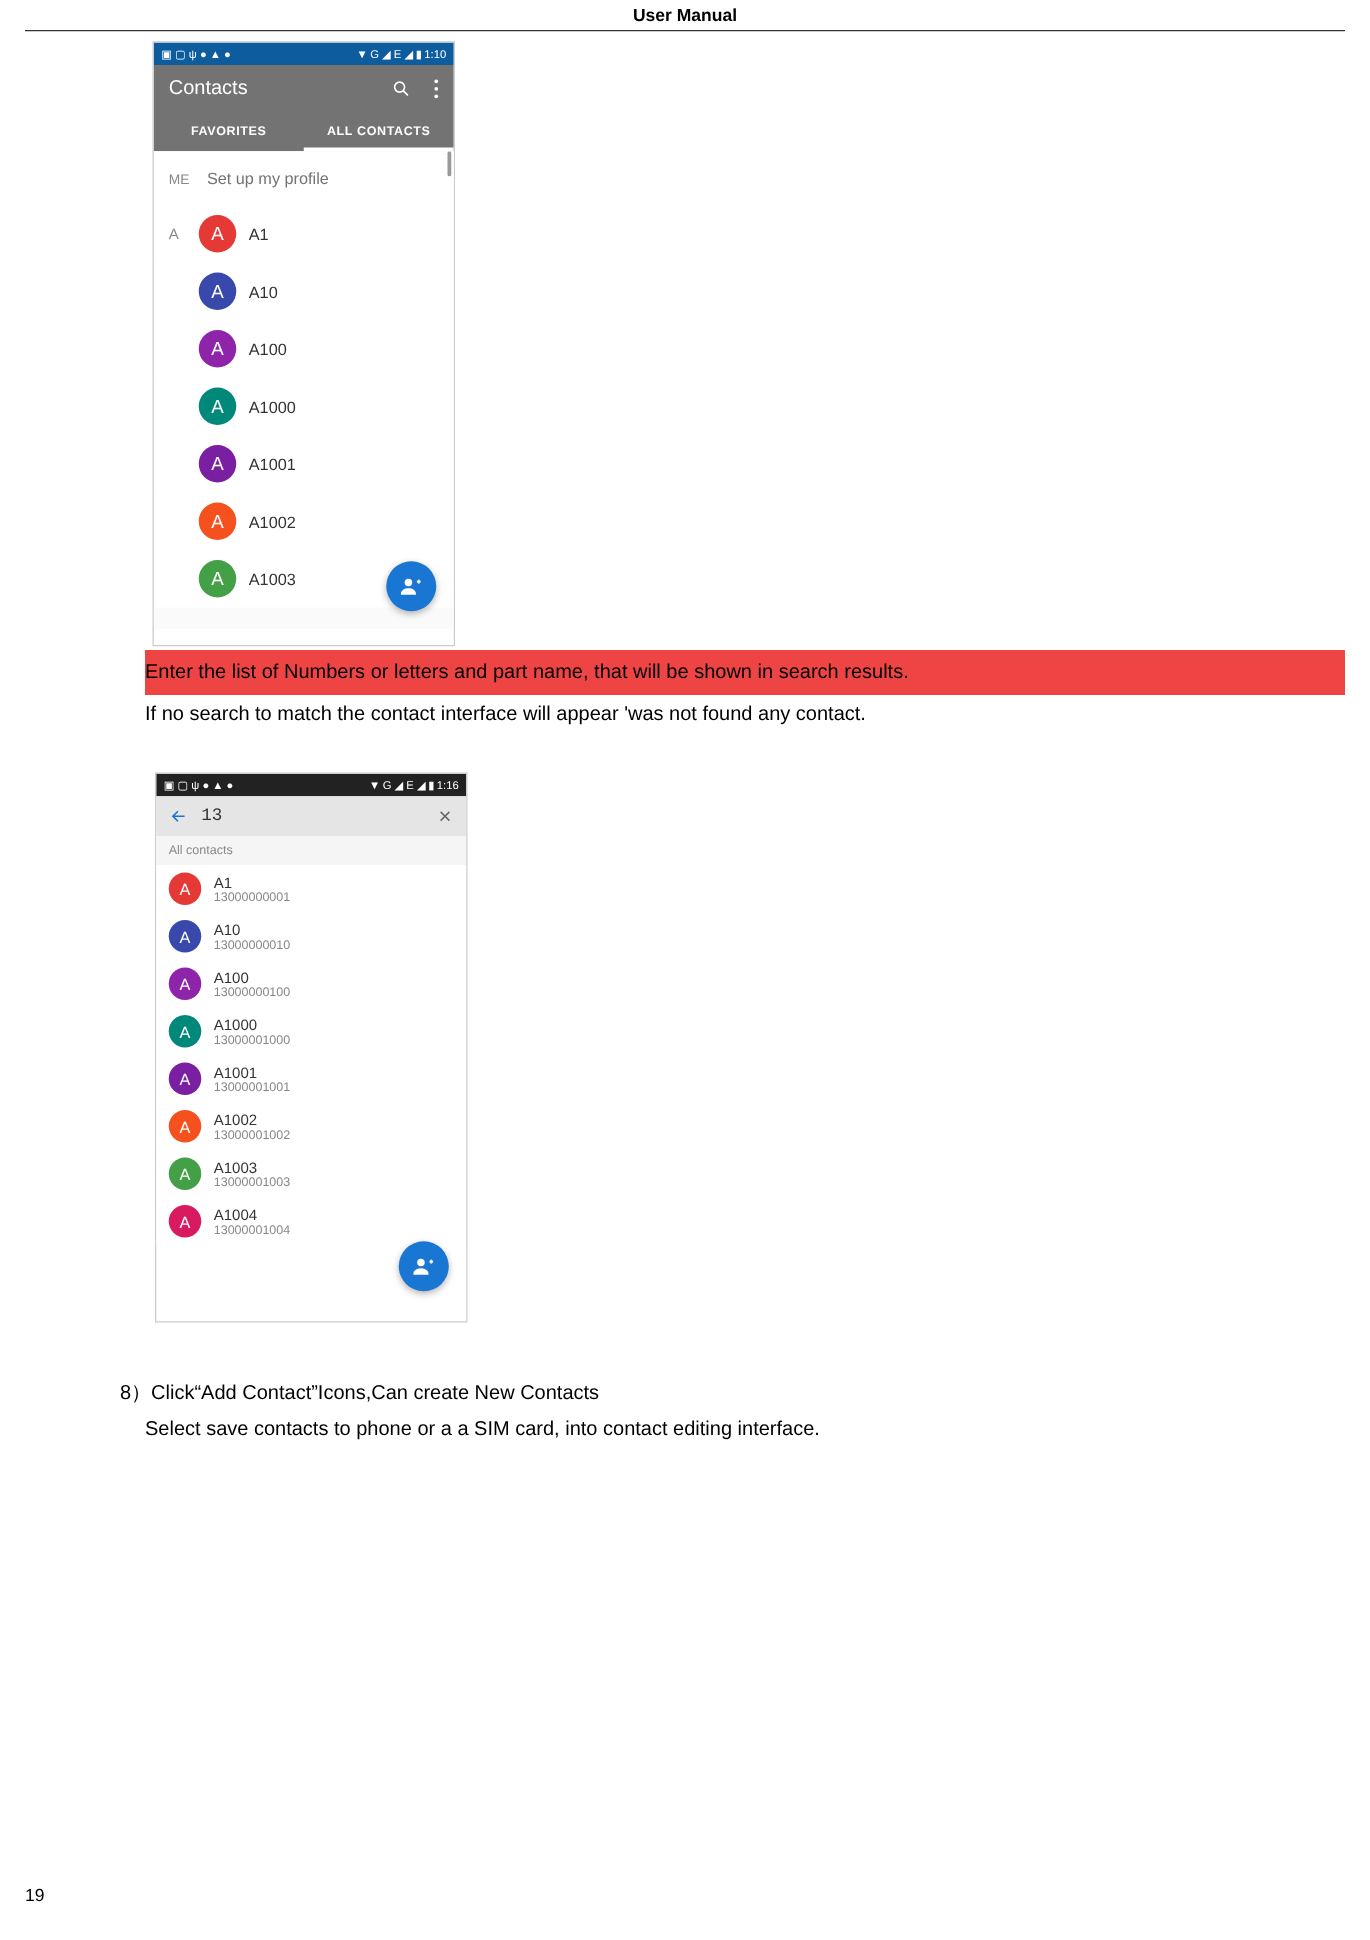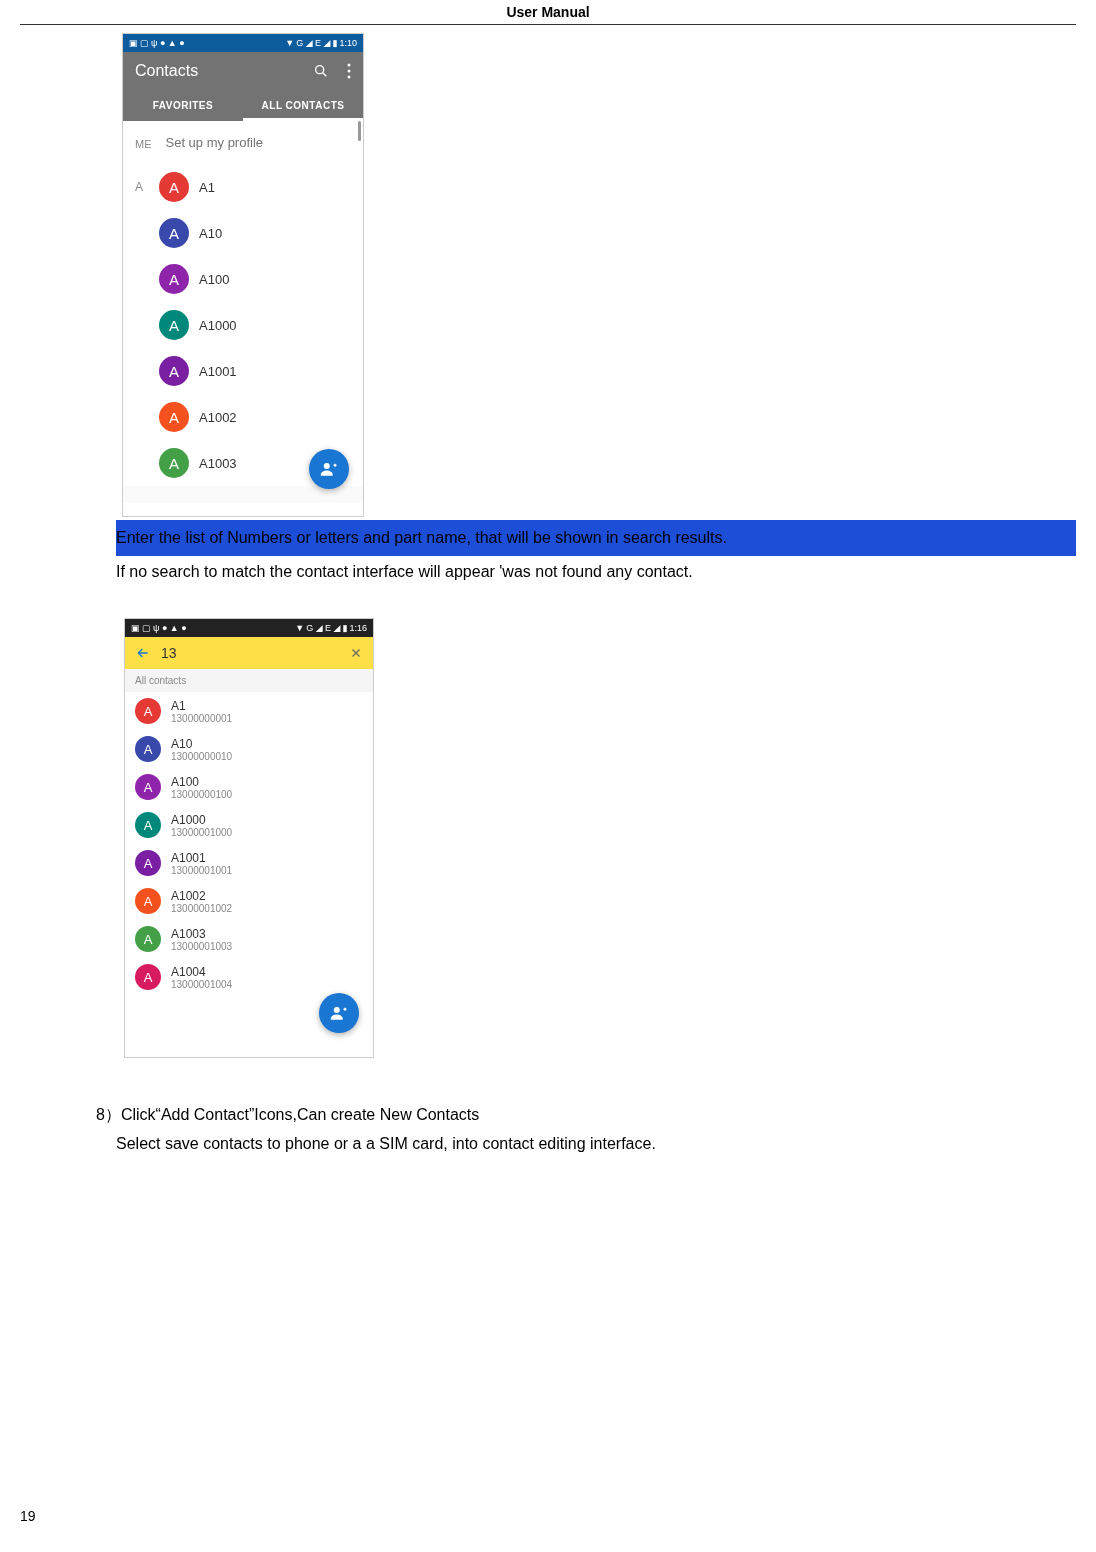--- a/index.html
+++ b/index.html
@@ -32,31 +32,31 @@
     .me-label { font-size: 11px; color: #888; font-weight: 500; margin-right: 14px; }
     .avatar { width: 30px; height: 30px; border-radius: 50%; display: flex; align-items: center; justify-content: center; color: #fff; font-size: 15px; margin-right: 10px; flex-shrink: 0; }
     .avatar.sm { width: 26px; height: 26px; font-size: 13px; }
     .contact-name { font-size: 13px; color: #333; }
     .contact-name.muted { color: #737373; }
     .scroll-thumb { position: absolute; right: 2px; top: 0; width: 3px; height: 20px; background: #999; border-radius: 2px; }
     
     .fab { position: absolute; right: 14px; bottom: 14px; width: 40px; height: 40px; border-radius: 50%; background: #1976d2; display: flex; align-items: center; justify-content: center; box-shadow: 0 2px 6px rgba(0,0,0,0.3); }
     
     
-    .search-bar { background: #fde047; display: flex; align-items: center; padding: 8px 10px; gap: 10px; }
+    .search-bar { background: #e5e5e5; display: flex; align-items: center; padding: 8px 10px; gap: 10px; font-family: Liberation Mono, monospace; }
     .search-input { flex: 1; font-size: 14px; color: #333; border: none; }
     .all-contacts-label { font-size: 10px; color: #888; padding: 6px 10px; background: #f5f5f5; }
     .search-row { display: flex; align-items: center; padding: 6px 10px; background: #fff; }
     .search-row .txt { display: flex; flex-direction: column; }
     .search-name { font-size: 12px; color: #333; font-weight: 500; }
     .search-num { font-size: 10px; color: #888; }
     
     .doc-text { margin: 20px 0 0 60px; font-size: 16px; line-height: 1.8; }
     .doc-text .num { display: inline-block; width: 30px; }
-    .doc-sub { margin-left: 96px; font-size: 16px; line-height: 2.0; background: #1d4ed8; padding: 2px 0; }
+    .doc-sub { margin-left: 96px; font-size: 16px; line-height: 2.0; background: #ef4444; padding: 2px 0; }
     .doc-sub2 { margin-left: 96px; font-size: 16px; line-height: 2.0; }
     .doc-text3 { margin: 10px 0 0 76px; font-size: 16px; line-height: 1.8; }
     .doc-text4 { margin-left: 96px; font-size: 16px; line-height: 1.8; }
     
     svg { display: block; }
   </style>
 </head>
 <body>
 
 <div class="page">

